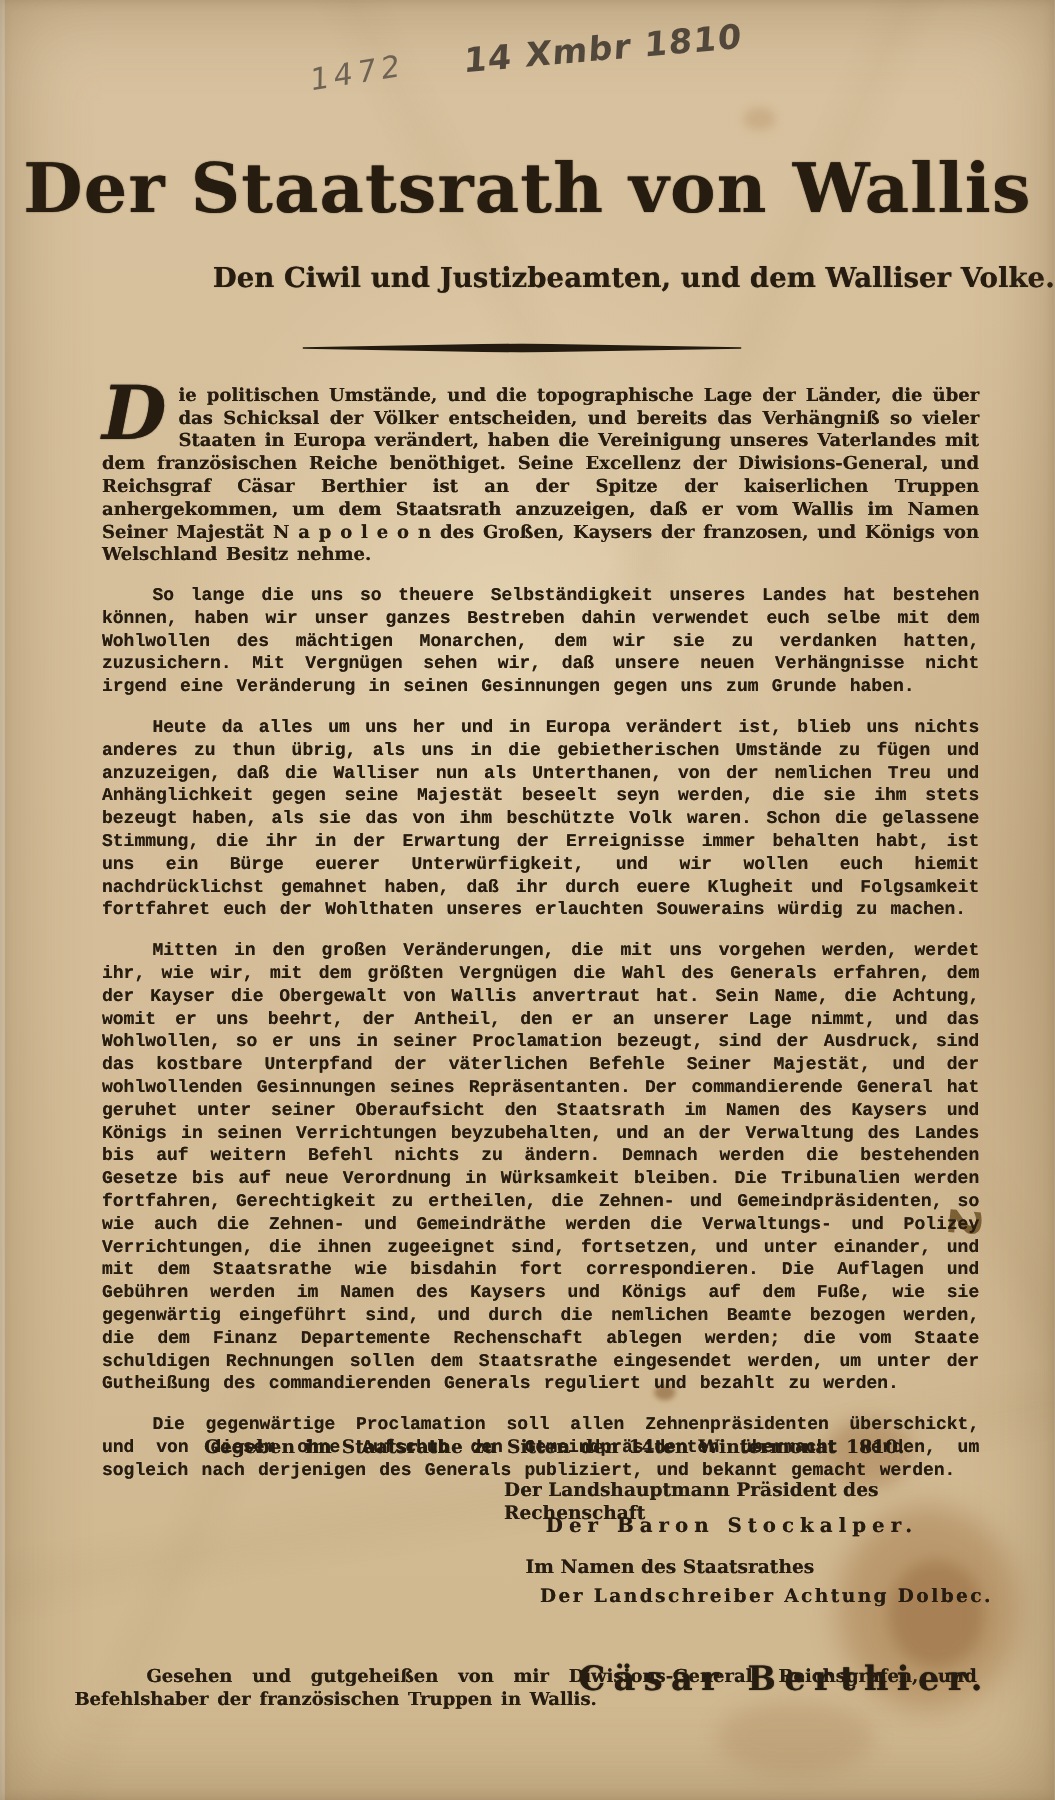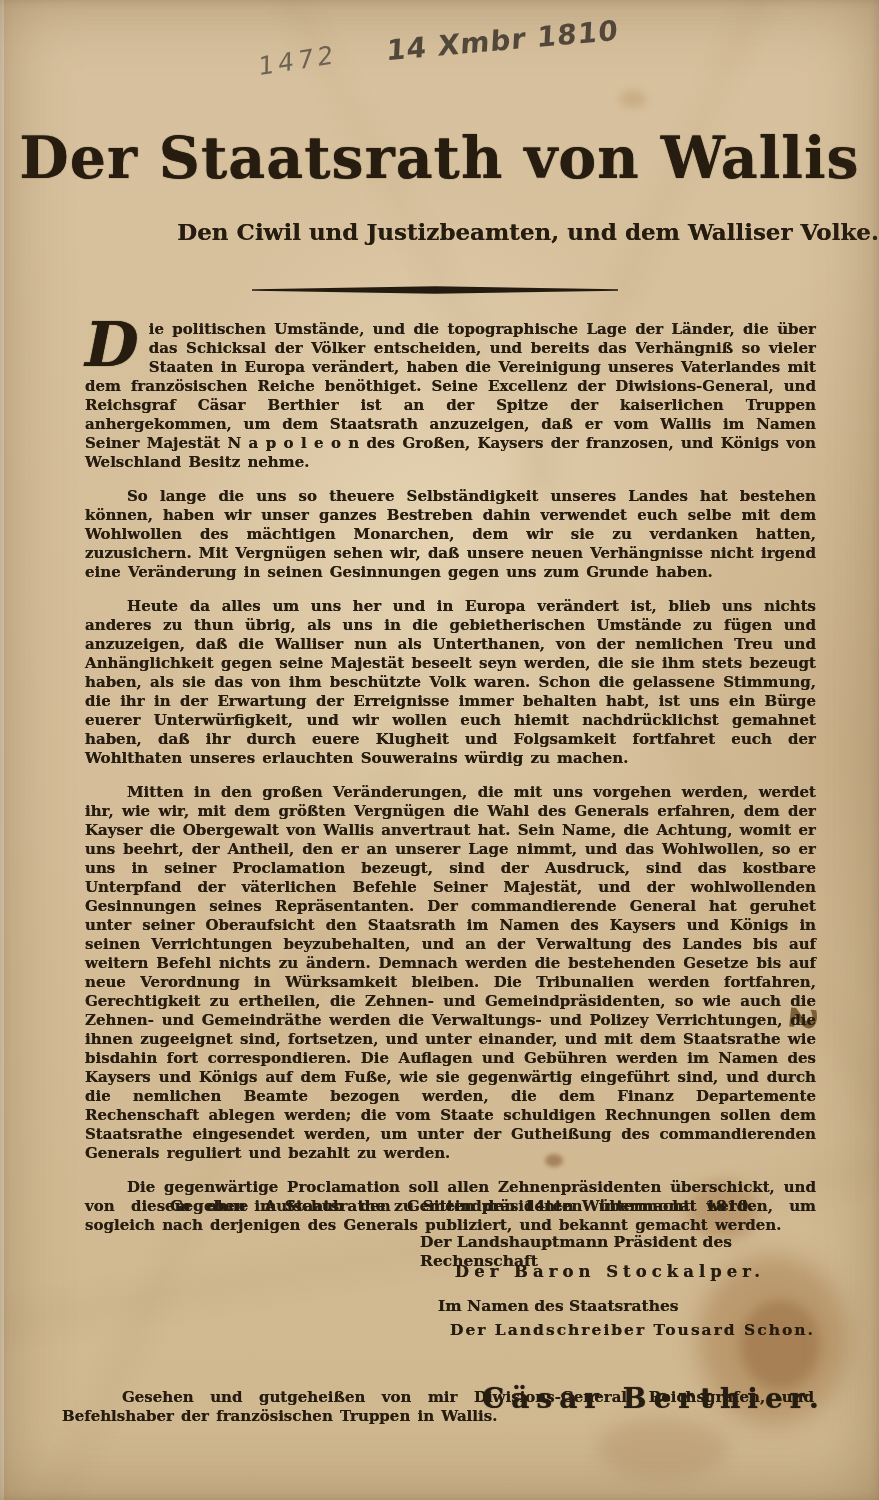--- a/index.html
+++ b/index.html
@@ -43,21 +43,21 @@
     font-size:57px;font-weight:bold;letter-spacing:1px;
     text-shadow:0 0 1px rgba(38,28,16,.9);}
   .subtitle{position:absolute;left:0;right:0;top:218px;text-align:right;
     font-size:23px;font-weight:bold;text-shadow:0 0 .6px rgba(38,28,16,.8);}
   .rule{position:absolute;left:252px;top:286px;width:366px;height:8px;background:#241b10;
     clip-path:polygon(0% 42%,50% 2%,100% 42%,100% 58%,50% 98%,0% 58%);}
 
   .doc-body{position:absolute;left:85px;top:320px;width:731px;}
   .doc-body p{margin:0 0 15px 0;font-size:15px;line-height:19px;font-weight:bold;
     text-align:justify;word-spacing:2px;text-shadow:0 0 .5px rgba(38,28,16,.75);}
-  .doc-body p.indent{text-indent:42px;}
+  .doc-body p.indent{text-indent:42px;font-family:Liberation Mono, monospace;}
   .dropcap{float:left;font-size:62px;line-height:46px;font-weight:bold;font-style:italic;
     margin:2px 10px 0 0;text-shadow:0 0 1px rgba(38,28,16,.9);}
 
   .dateline{position:absolute;left:140px;top:1196px;font-size:15.5px;font-weight:bold;
     word-spacing:3px;text-shadow:0 0 .5px rgba(38,28,16,.75);margin-left:30px;}
 
   .sig{position:absolute;font-weight:bold;text-shadow:0 0 .5px rgba(38,28,16,.75);}
   .sig-president-title{left:420px;top:1232px;width:380px;font-size:15.5px;}
   .sig-president-name{left:420px;top:1262px;width:380px;font-size:16.5px;text-align:center;letter-spacing:5px;}
   .sig-secretary-intro{left:438px;top:1296px;font-size:15.5px;text-align:center;}
@@ -96,19 +96,19 @@
     <p class="indent">Heute da alles um uns her und in Europa verändert ist, blieb uns nichts anderes zu thun übrig, als uns in die gebietherischen Umstände zu fügen und anzuzeigen, daß die Walliser nun als Unterthanen, von der nemlichen Treu und Anhänglichkeit gegen seine Majestät beseelt seyn werden, die sie ihm stets bezeugt haben, als sie das von ihm beschützte Volk waren. Schon die gelassene Stimmung, die ihr in der Erwartung der Erreignisse immer behalten habt, ist uns ein Bürge euerer Unterwürfigkeit, und wir wollen euch hiemit nachdrücklichst gemahnet haben, daß ihr durch euere Klugheit und Folgsamkeit fortfahret euch der Wohlthaten unseres erlauchten Souwerains würdig zu machen.</p>
     <p class="indent">Mitten in den großen Veränderungen, die mit uns vorgehen werden, werdet ihr, wie wir, mit dem größten Vergnügen die Wahl des Generals erfahren, dem der Kayser die Obergewalt von Wallis anvertraut hat. Sein Name, die Achtung, womit er uns beehrt, der Antheil, den er an unserer Lage nimmt, und das Wohlwollen, so er uns in seiner Proclamation bezeugt, sind der Ausdruck, sind das kostbare Unterpfand der väterlichen Befehle Seiner Majestät, und der wohlwollenden Gesinnungen seines Repräsentanten. Der commandierende General hat geruhet unter seiner Oberaufsicht den Staatsrath im Namen des Kaysers und Königs in seinen Verrichtungen beyzubehalten, und an der Verwaltung des Landes bis auf weitern Befehl nichts zu ändern. Demnach werden die bestehenden Gesetze bis auf neue Verordnung in Würksamkeit bleiben. Die Tribunalien werden fortfahren, Gerechtigkeit zu ertheilen, die Zehnen- und Gemeindpräsidenten, so wie auch die Zehnen- und Gemeindräthe werden die Verwaltungs- und Polizey Verrichtungen, die ihnen zugeeignet sind, fortsetzen, und unter einander, und mit dem Staatsrathe wie bisdahin fort correspondieren. Die Auflagen und Gebühren werden im Namen des Kaysers und Königs auf dem Fuße, wie sie gegenwärtig eingeführt sind, und durch die nemlichen Beamte bezogen werden, die dem Finanz Departemente Rechenschaft ablegen werden; die vom Staate schuldigen Rechnungen sollen dem Staatsrathe eingesendet werden, um unter der Gutheißung des commandierenden Generals reguliert und bezahlt zu werden.</p>
     <p class="indent">Die gegenwärtige Proclamation soll allen Zehnenpräsidenten überschickt, und von diesem ohne Aufschub den Gemeindpräsidenten übermacht werden, um sogleich nach derjenigen des Generals publiziert, und bekannt gemacht werden.</p>
   </div>
 
   <div class="dateline">Gegeben im Staatsrathe zu Sitten den 14ten Wintermonat 1810.</div>
 
   <div class="sig sig-president-title">Der Landshauptmann Präsident des Rechenschaft</div>
   <div class="sig sig-president-name">Der Baron Stockalper.</div>
   <div class="sig sig-secretary-intro">Im Namen des Staatsrathes</div>
-  <div class="sig sig-secretary-name">Der Landschreiber Tousard Schon.</div>
+  <div class="sig sig-secretary-name">Der Landschreiber Achtung Dolbec.</div>
 
   <div class="approval-text">Gesehen und gutgeheißen von mir Diwisions-General, Reichsgrafen, und Befehlshaber der französischen Truppen in Wallis.</div>
   <div class="approval-sig">Cäsar Berthier.</div>
 
   <div class="vignette"></div>
 </div>
 
 </body></html>

